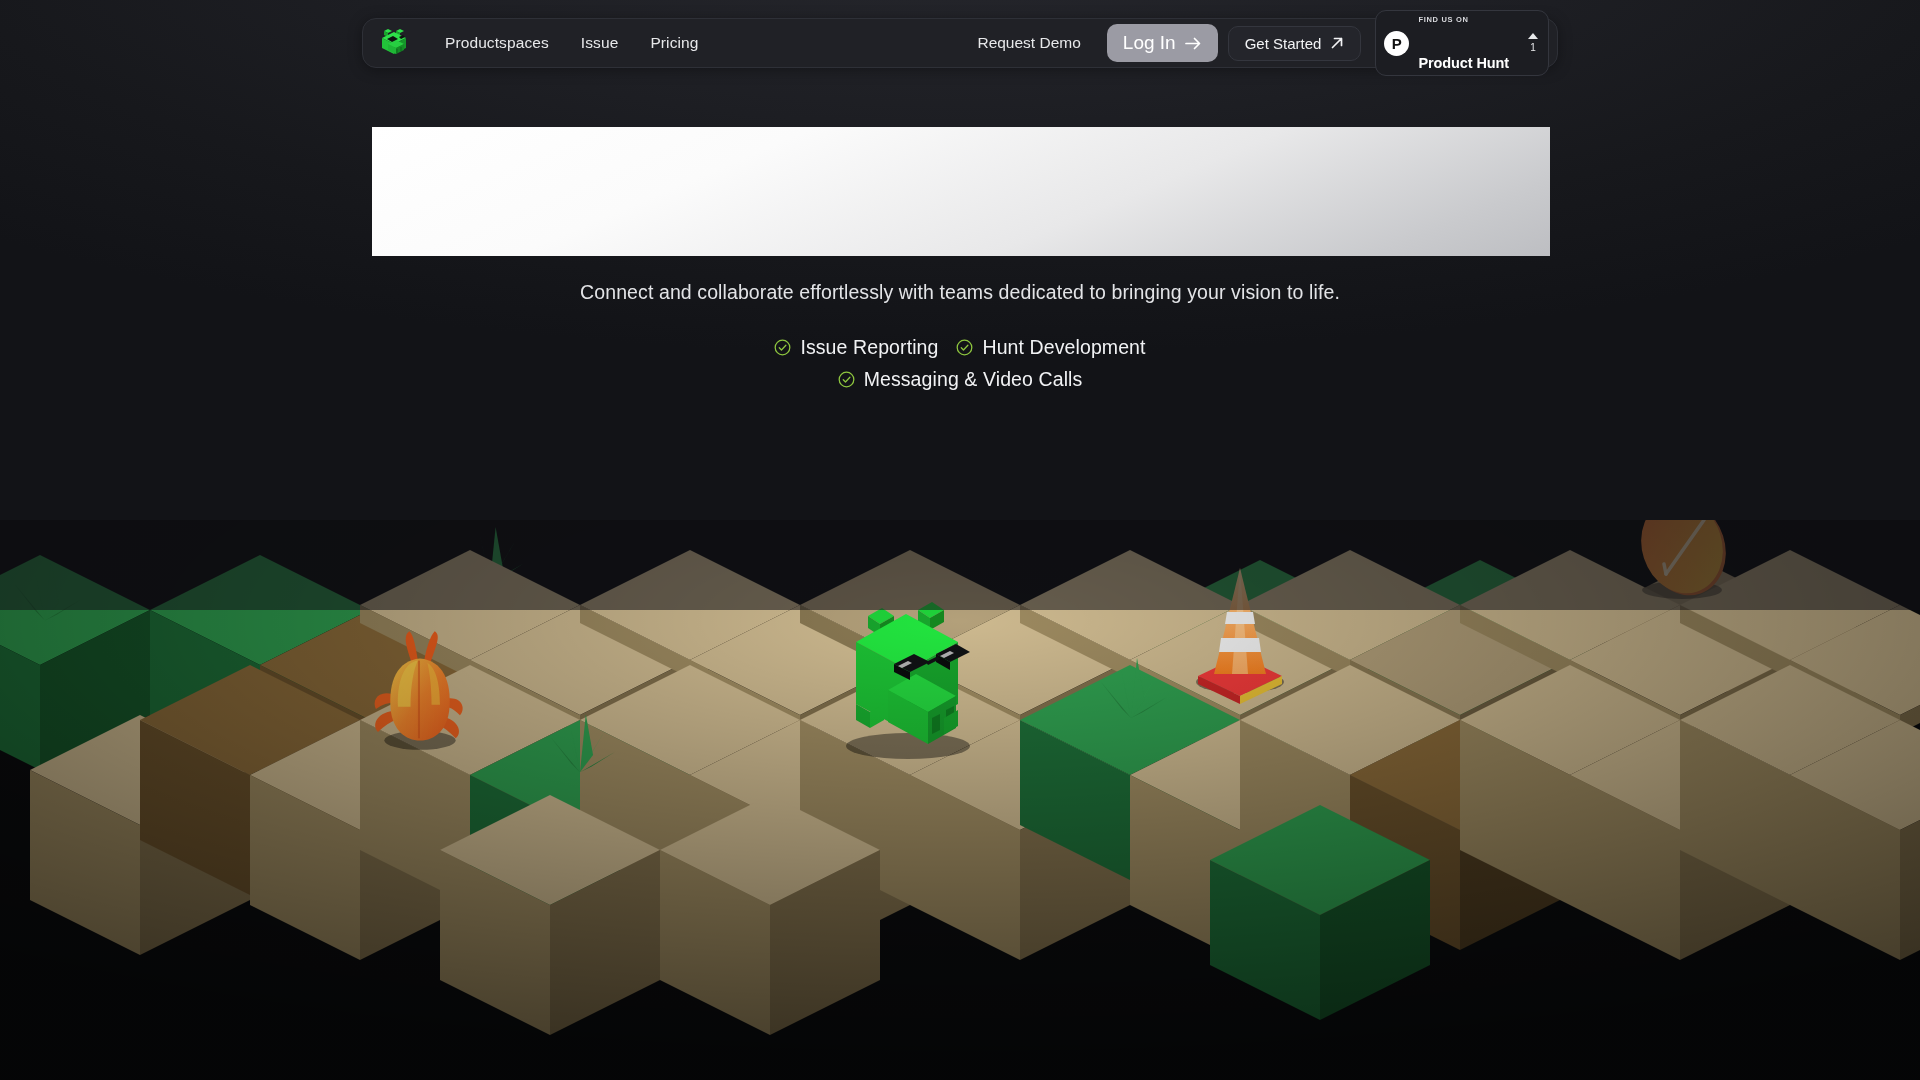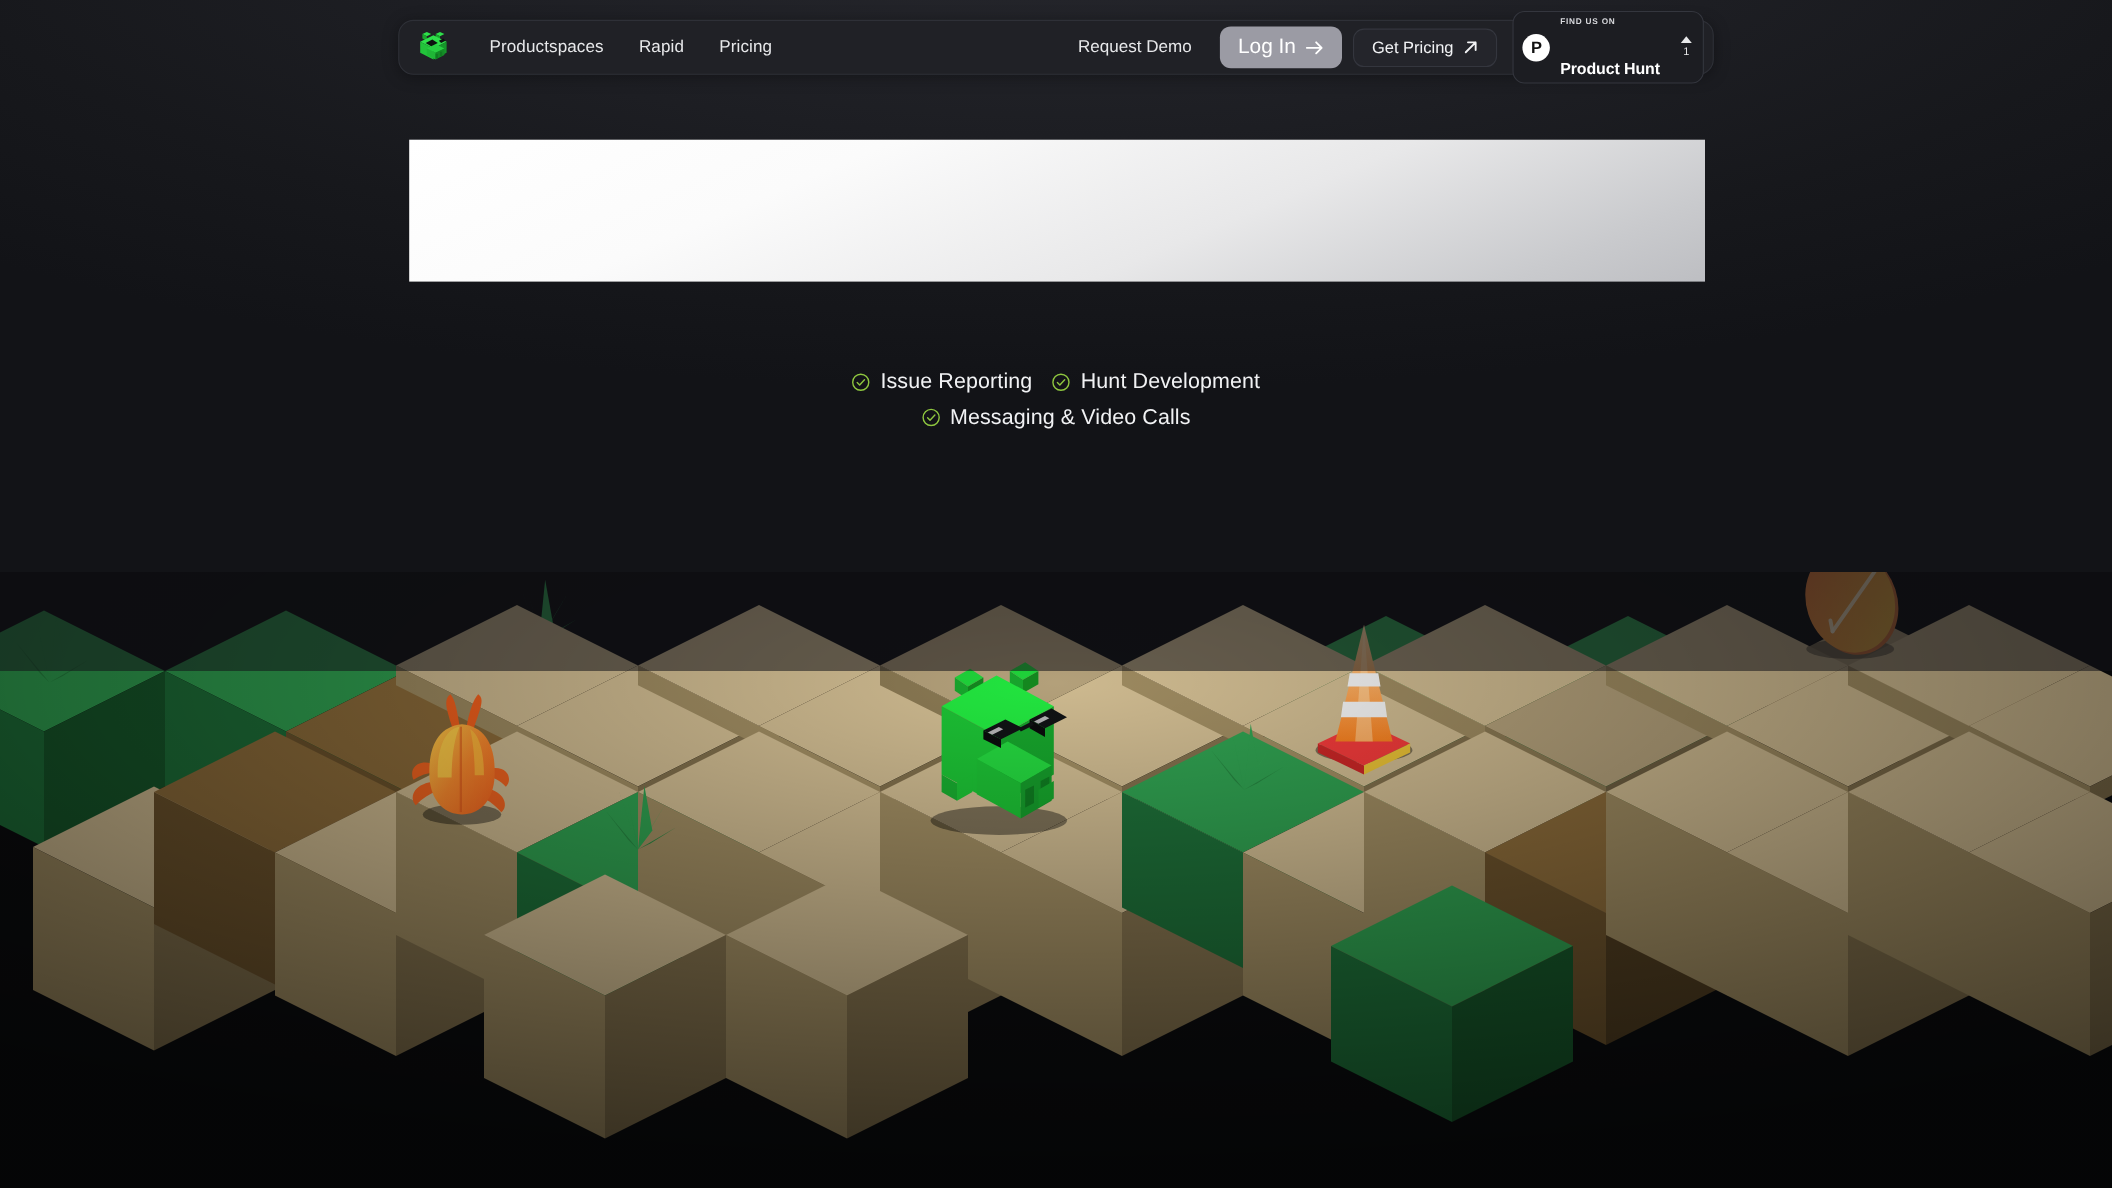--- a/index.html
+++ b/index.html
@@ -417,36 +417,36 @@
         <polygon points="25,16 17,20 17,26 25,22" fill="#148c26"></polygon>
         <polygon points="8,11 14,8 19,11 13,14" fill="#0d1410"></polygon>
         <polygon points="20,9 24,7 26,9 22,11" fill="#0d1410"></polygon>
         <rect x="17" y="21" width="2" height="4" fill="#0f7a20"></rect>
         <rect x="21" y="19" width="2" height="4" fill="#0f7a20"></rect>
       </svg>
     </div>
 
     <div class="nav-links">
       <div class="nav-link">Productspaces</div>
-      <div class="nav-link">Rapid</div>
+      <div class="nav-link">Issue</div>
       <div class="nav-link">Pricing</div>
     </div>
 
     <div class="nav-right">
       <div class="req-demo">Request Demo</div>
 
       <button class="btn-login">
         <span>Log In</span>
         <svg width="17" height="13" viewBox="0 0 17 13">
           <path d="M1 6.5h13M9.5 1.5L14.5 6.5 9.5 11.5" stroke="#ffffff" stroke-width="1.7" fill="none" stroke-linecap="round" stroke-linejoin="round"></path>
         </svg>
       </button>
 
       <button class="btn-getstarted">
-        <span>Get Pricing</span>
+        <span>Get Started</span>
         <svg width="14" height="14" viewBox="0 0 14 14">
           <path d="M2.5 11.5L11.5 2.5M4.5 2.5h7v7" stroke="#f2f3f5" stroke-width="1.7" fill="none" stroke-linecap="round" stroke-linejoin="round"></path>
         </svg>
       </button>
 
       <div class="ph-badge">
         <div class="ph-logo">P</div>
         <div class="ph-txt">
           <div class="ph-kicker">FIND US ON</div>
           <div class="ph-name">Product Hunt</div>
@@ -454,20 +454,21 @@
         <div class="ph-vote">
           <span class="tri"></span>
           <span class="cnt">1</span>
         </div>
       </div>
     </div>
   </div>
 
   <div class="hero-title-block"></div>
 
+  <div class="hero-sub">Connect and collaborate effortlessly with teams dedicated to bringing your vision to life.</div>
 
   <div class="features">
     <div class="feature-row">
       <div class="feature">
         <svg class="check" viewBox="0 0 20 20">
           <circle cx="10" cy="10" r="8.6" fill="none" stroke="#8ec63f" stroke-width="1.5"></circle>
           <path d="M6.2 10.3l2.6 2.6 5.2-5.6" fill="none" stroke="#8ec63f" stroke-width="1.5" stroke-linecap="round" stroke-linejoin="round"></path>
         </svg>
         <span class="feature-label">Issue Reporting</span>
       </div>

